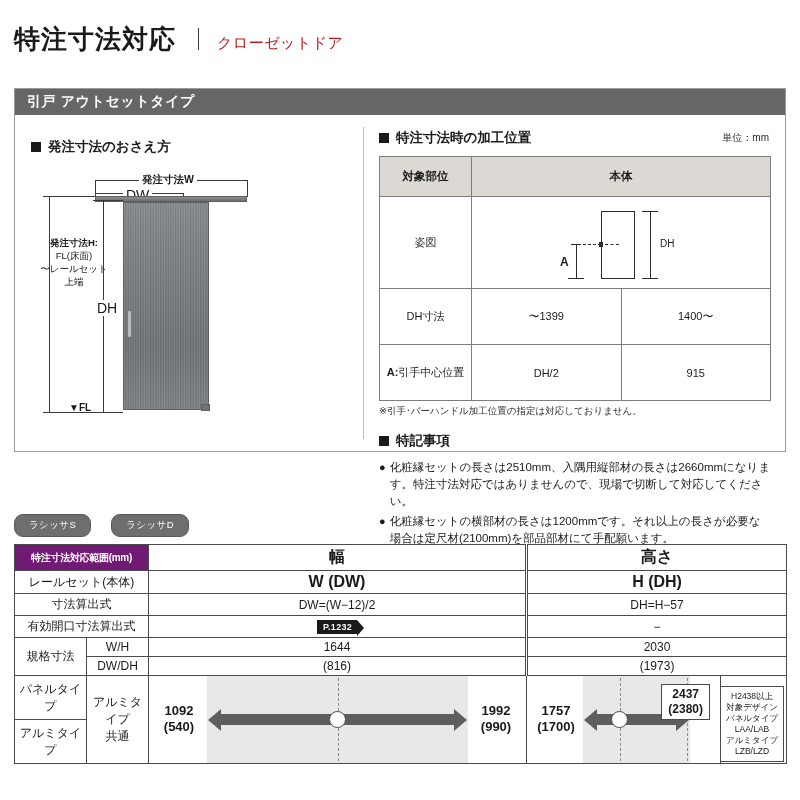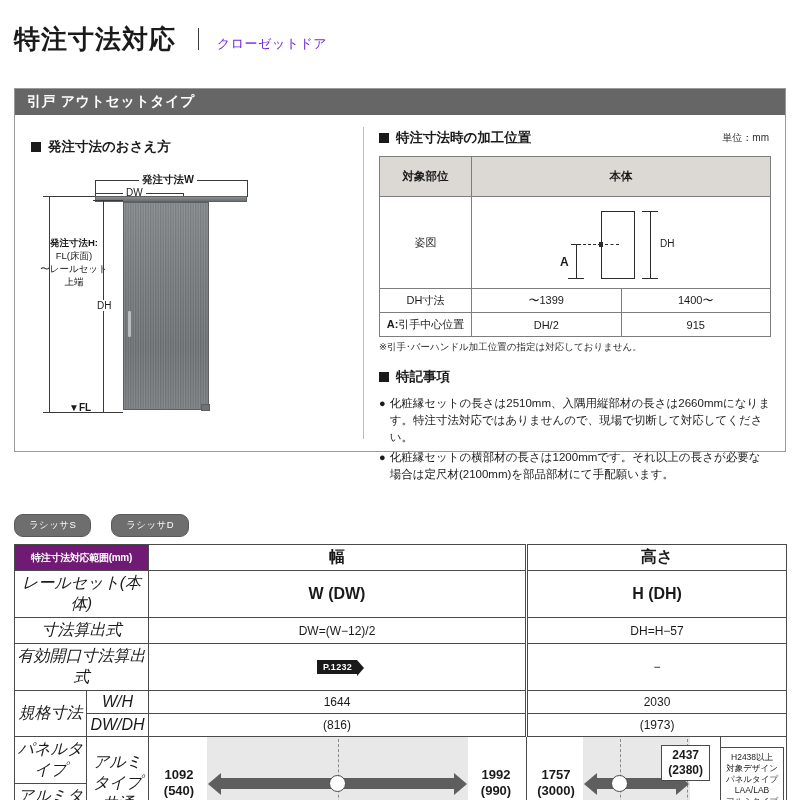--- a/index.html
+++ b/index.html
@@ -18,21 +18,21 @@
     display: flex; align-items: baseline; gap: 0;
   }
   .page-title {
     font-size: 26px; font-weight: bold; letter-spacing: 1px;
     color: #1a1a1a;
   }
   .head-sep {
     display: inline-block; width: 1px; height: 22px;
     background: #3b3b3b; margin: 0 18px 0 22px; position: relative; top: 2px;
   }
-  .page-subtitle { font-size: 13px; color: #6d28d9; letter-spacing: 0.5px; }
+  .page-subtitle { font-size: 15px; color: #b91c1c; letter-spacing: 0.5px; }
 
   
   .panel {
     position: absolute; left: 14px; top: 88px;
     width: 772px; height: 364px;
     border: 1px solid #9a9a9a;
     background: #fff;
   }
   .panel-bar {
     height: 26px; background: #666666;
@@ -81,21 +81,21 @@
   }
   .floor-blk {
     position: absolute; left: 170px; top: 240px;
     width: 9px; height: 7px; background: #6f7375; border: 1px solid #5c6062;
   }
 
   .ln { position: absolute; background: #3a3a3a; }
   .lnh { height: 1px; }
   .lnv { width: 1px; }
   .dimtxt {
-    position: absolute; font-size: 10px; color: #1a1a1a;
+    position: absolute; font-size: 14px; color: #1a1a1a;
     white-space: nowrap; background: #fff; padding: 0 3px;
   }
   .dimtxt.b { font-weight: bold; font-size: 10.5px; }
 
   .h-label {
     position: absolute; left: 0px; top: 72px; width: 86px;
     font-size: 9.5px; line-height: 13px; text-align: center; color: #1a1a1a;
   }
   .h-label .bold { font-weight: bold; }
   .fl-label {
@@ -108,21 +108,21 @@
   .unit-lbl {
     position: absolute; right: 2px; top: 2px;
     font-size: 10px; color: #2b2b2b;
   }
 
   table.proc {
     width: 392px; border-collapse: collapse; margin-top: 9px;
     font-size: 11px; color: #1a1a1a;
   }
   table.proc th, table.proc td {
-    border: 1px solid #7d7d7d; text-align: center; padding: 4px 3px;
+    border: 1px solid #7d7d7d; text-align: center; padding: 20px 3px;
   }
   table.proc thead th { background: #dcd8d3; font-weight: bold; font-size: 11.5px; padding: 12px 3px; }
   .figcell { height: 92px; position: relative; padding: 0 !important; }
   .rowlabel { width: 92px; }
   .dhrow td { height: 17px; font-size: 11px; }
   .hdl { font-weight: bold; }
 
   
   .mini { position: absolute; left: 0; top: 0; width: 100%; height: 100%; }
   .mini-door {
@@ -168,21 +168,21 @@
     width: 772px; border-collapse: collapse;
     font-size: 11px; color: #1a1a1a; table-layout: fixed;
   }
   table.spec td, table.spec th {
     border: 1px solid #4a4a4a; text-align: center; padding: 2px 2px;
   }
   .hdcell {
     background: #701a75; color: #ffffff; font-weight: bold;
     font-size: 10px; letter-spacing: -0.3px;
   }
-  .lab { font-size: 16px; font-style: italic; }
+  .lab { font-size: 12px; }
   .big { font-size: 16px; font-weight: bold; }
   .mid { font-size: 12px; }
   .thick-r { border-right: 3px double #4a4a4a !important; }
 
   .pbadge {
     display: inline-block; background: #1a1a1a; color: #fff;
     font-size: 9px; font-weight: bold; padding: 2px 5px 2px 6px;
     position: relative; letter-spacing: 0.3px; text-align: right;
   }
   .pbadge::after {
@@ -446,21 +446,21 @@
         </td>
 
         <td class="rangecell" rowspan="2" colspan="2">
           <div class="band" style="left:56px; right:30px;"></div>
           <div class="dashline" style="left:48%;"></div>
           <div class="dashline" style="left:83%;"></div>
           <div class="bar" style="left:70px; right:44px;"></div>
           <div class="knob" style="left:48%; margin-left:-8.5px;"></div>
           <div class="endval" style="left:2px; width:54px;">
             <div>1757</div>
-            <div>(3000)</div>
+            <div>(1700)</div>
           </div>
           <div class="callout" style="right:10px; top:8px;">
             <div>2437</div>
             <div>(2380)</div>
           </div>
         </td>
 
         <td class="rangecell" rowspan="2">
           <div class="leadline" style="left:0px; top:14px; width:6px;"></div>
           <div class="endval" style="left:0px; width:46px;">

